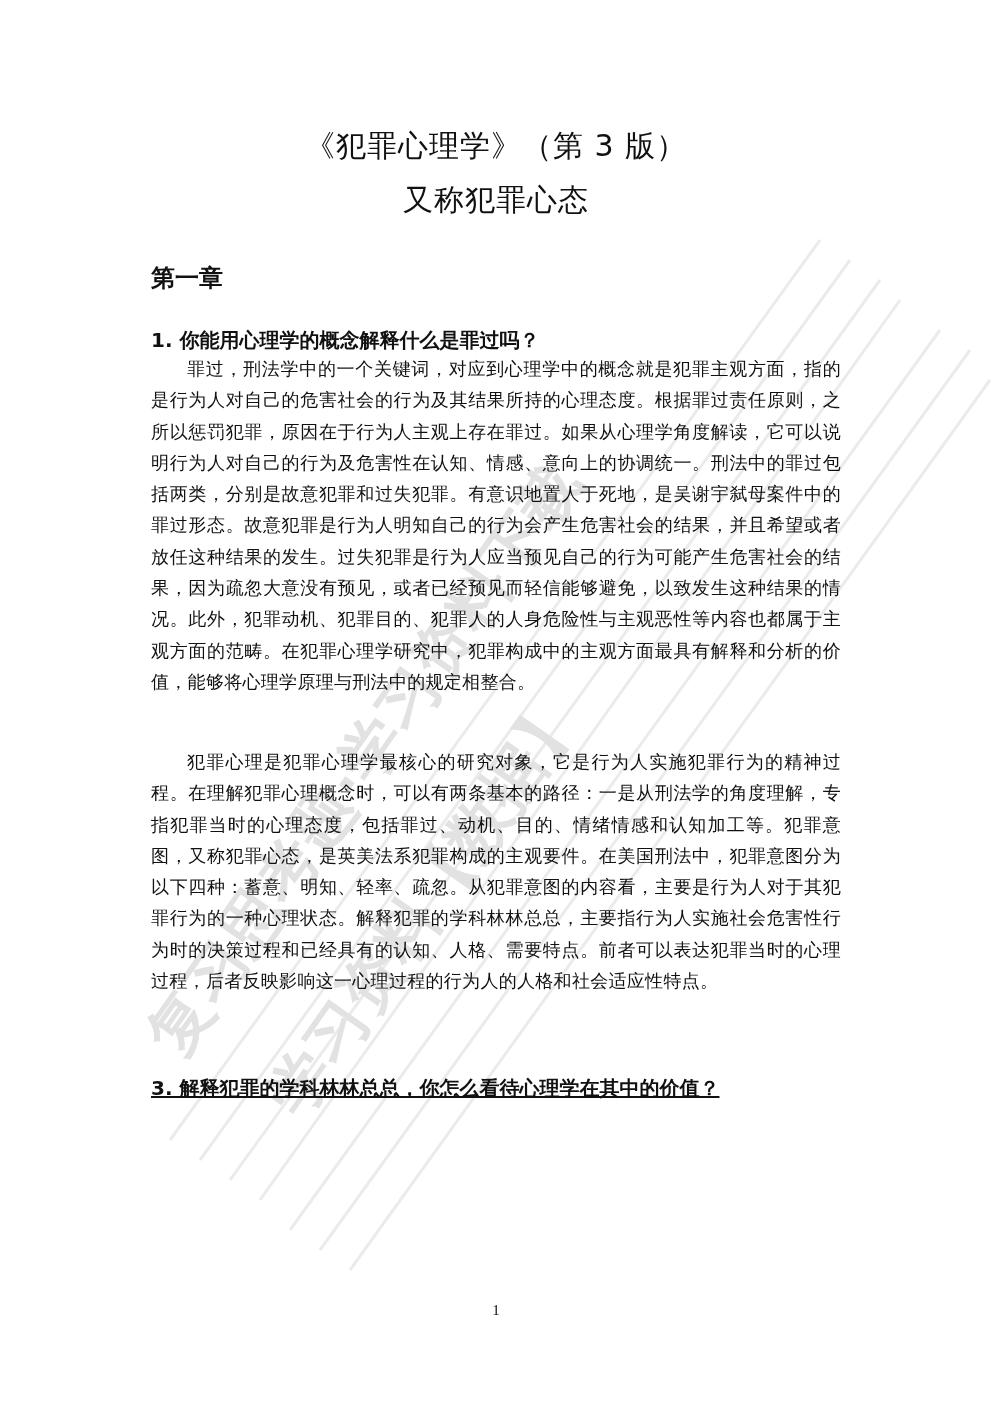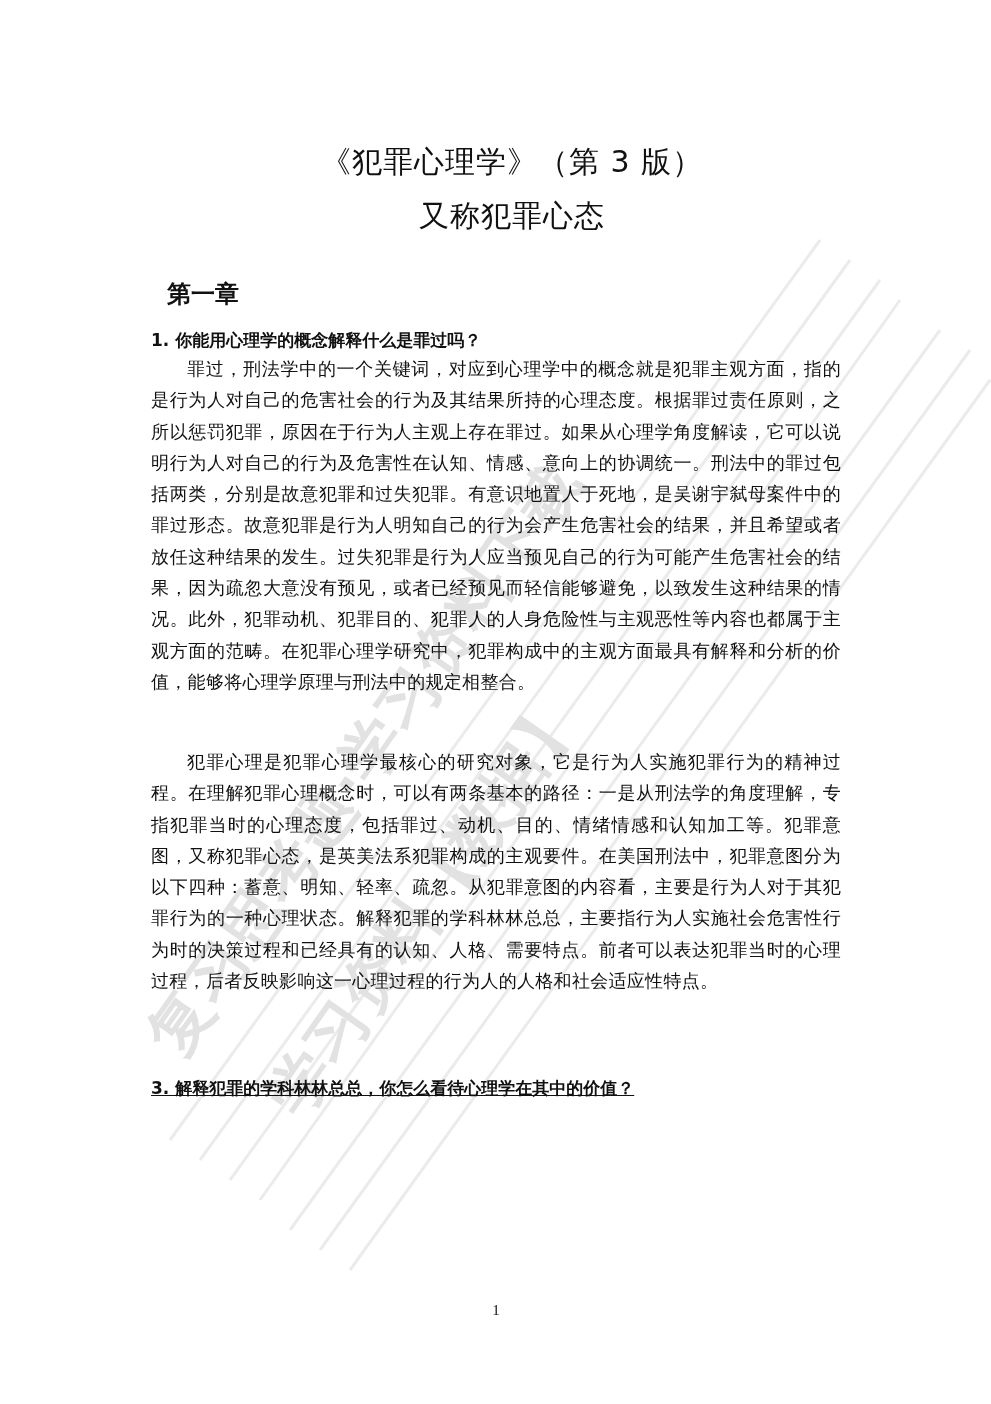--- a/index.html
+++ b/index.html
@@ -31,41 +31,41 @@
     }
     .title {
       position: absolute;
       left: 0;
       width: 690px;
       text-align: center;
       font-family: "DejaVu Sans", "Liberation Sans", sans-serif;
       font-size: 30px;
       font-weight: normal;
       letter-spacing: 1px;
-      margin: 16px;
+      margin: 0;
     }
     .title-1 { top: 126px; }
     .title-2 { top: 180px; }
     .chapter {
       position: absolute;
       left: 0;
       top: 262px;
       font-family: "DejaVu Sans", "Liberation Sans", sans-serif;
       font-size: 24px;
       font-weight: bold;
-      margin: 16px;
+      margin: 0;
     }
     .section {
       position: absolute;
       left: 0;
       width: 690px;
     }
     .q-heading {
       font-family: "DejaVu Sans", "Liberation Sans", sans-serif;
-      font-size: 17px;
+      font-size: 20px;
       font-weight: bold;
       line-height: 26px;
       margin: 0;
       height: 26px;
     }
     .para {
       font-size: 18px;
       line-height: 31.3px;
       margin: 0;
       text-indent: 2em;

